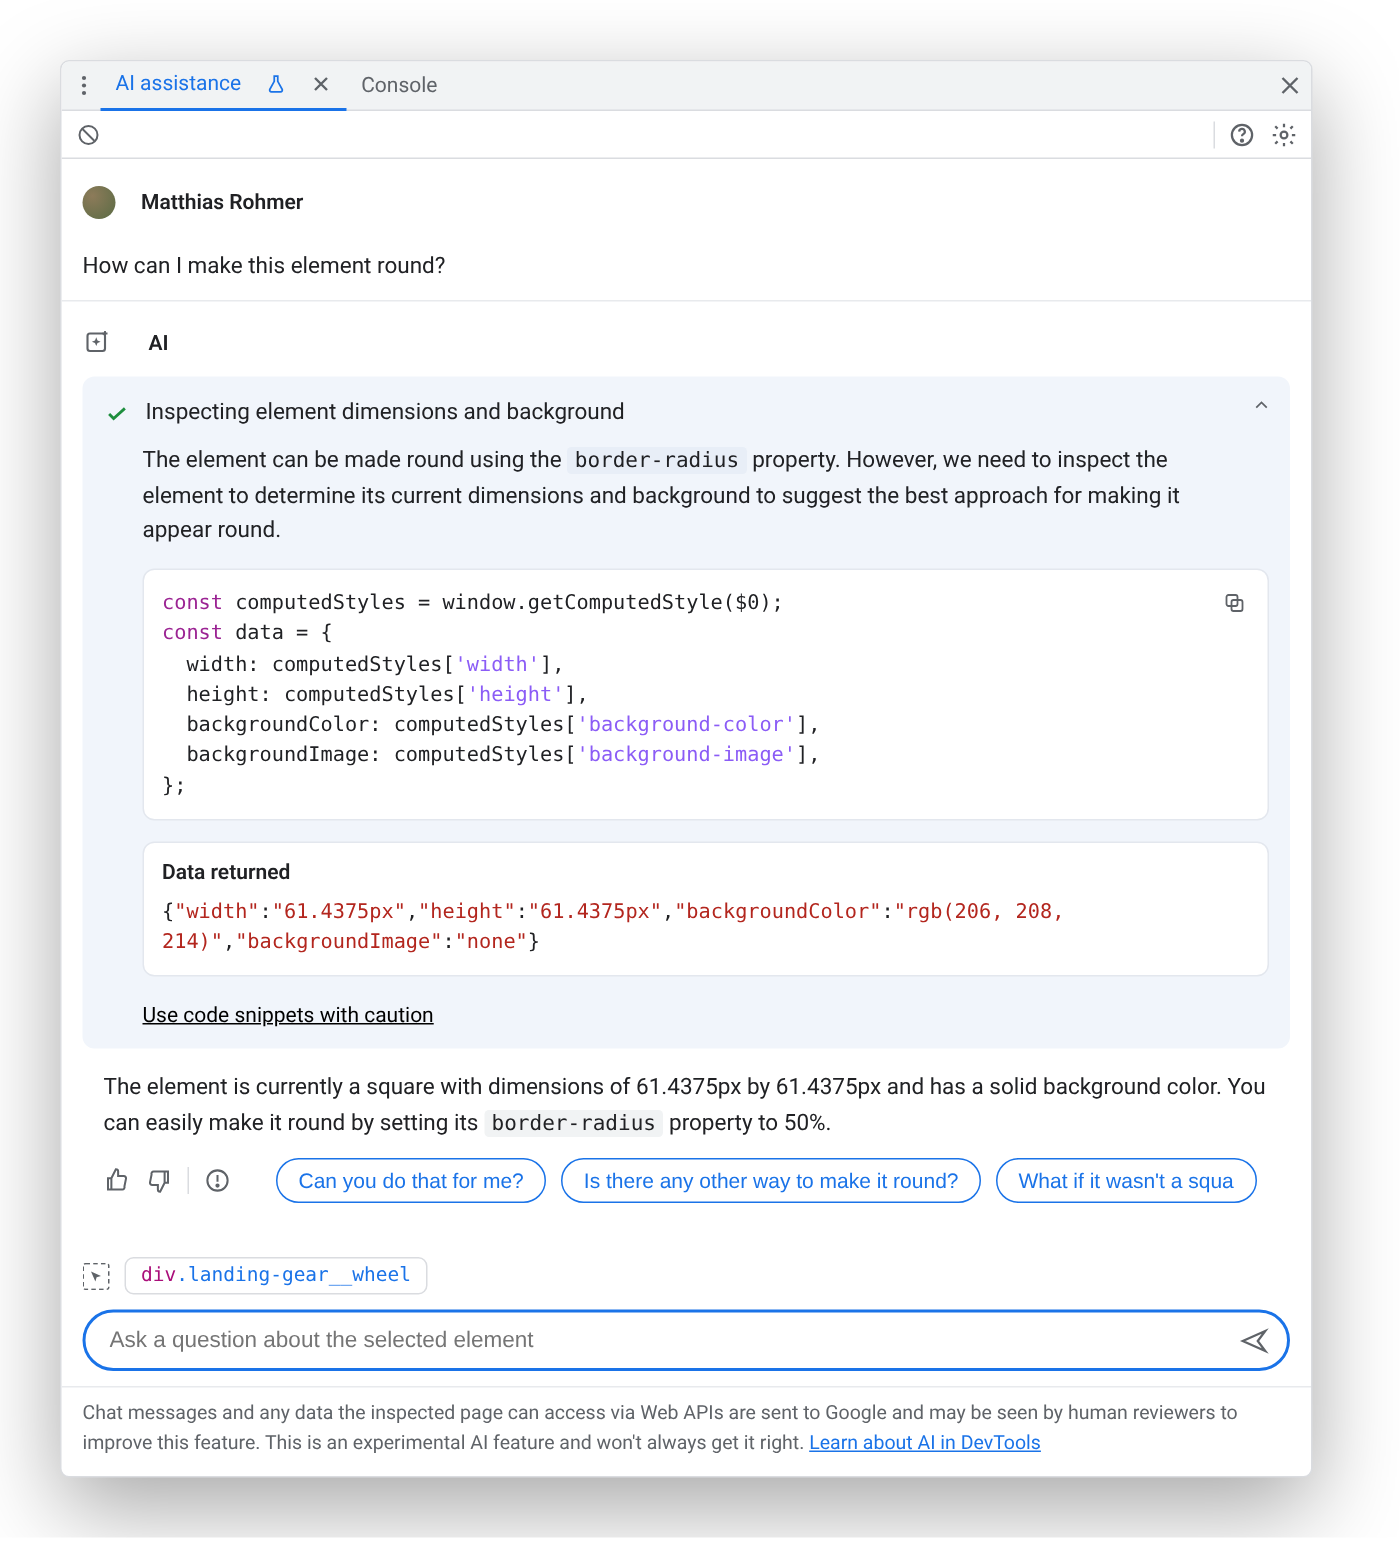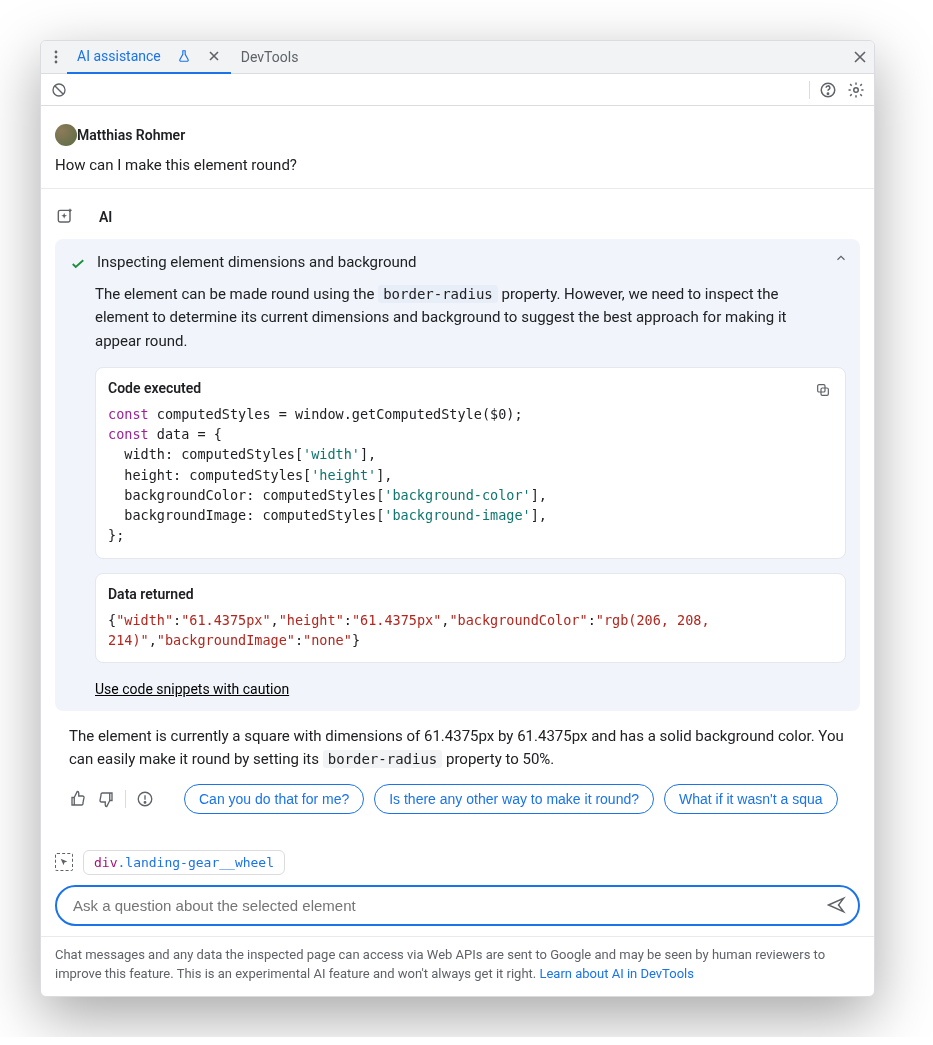--- a/index.html
+++ b/index.html
@@ -51,21 +51,21 @@
       height: 32px;
       padding: 0 8px;
       border-bottom: 1px solid #dadce0;
       gap: 8px;
     }
     .toolbar .spacer { flex:1; }
     .toolbar-icon { width:20px; height:20px; display:flex; align-items:center; justify-content:center; color:#5f6368; cursor:pointer; }
     .divider-v { width:1px; height:18px; background:#dadce0; }
     .content { padding: 0; }
     .user-block { padding: 18px 14px 14px 14px; border-bottom:1px solid #e8eaed; }
-    .user-header { display:flex; align-items:center; gap:0; margin-bottom:10px; }
+    .user-header { display:flex; align-items:center; gap:17px; margin-bottom:22px; }
     .avatar { width:22px; height:22px; border-radius:50%; background: radial-gradient(circle at 30% 30%, #8d7b5a, #5a6b44); }
     .user-name { font-weight:600; font-size:14px; }
     .user-q { font-size:15px; }
     .ai-block { padding: 18px 14px 14px 14px; }
     .ai-header { display:flex; align-items:center; gap:24px; margin-bottom:12px; }
     .ai-icon { color:#5f6368; }
     .ai-label { font-weight:600; }
     .step-card {
       background:#f1f5fb;
       border-radius:8px;
@@ -83,21 +83,21 @@
       background:#fff;
       border:1px solid #e3e7ee;
       border-radius:8px;
       padding:12px;
       position:relative;
     }
     .code-card-title { font-weight:600; margin-bottom:8px; font-size:14px; }
     .copy-btn { position:absolute; right:10px; top:10px; color:#5f6368; cursor:pointer; padding:4px; border-radius:4px; }
     pre { font-family: ui-monospace, SFMono-Regular, Menlo, Consolas, monospace; font-size:13.5px; line-height:1.5; white-space:pre-wrap; word-break:break-word; }
     .kw { color:#9b2393; }
-    .str { color:#0f766e; }
+    .str { color:#8b5cf6; }
     .str2 { color:#b3261e; }
     .link-caution { padding: 4px 14px 14px 40px; }
     .link-caution a { color:#000000; text-decoration:underline; cursor:pointer; }
     .summary { padding: 0 14px 12px 14px; font-size:15px; line-height:1.55; }
     .summary .inline-code { background:#f1f3f4; }
     .actions-row { display:flex; align-items:center; gap:20px; padding: 0 14px 18px 14px; }
     .feedback { display:flex; align-items:center; gap:10px; color:#5f6368; }
     .fb-icon { cursor:pointer; }
     .suggestions { display:flex; gap:10px; overflow:hidden; margin-left:10px; }
     .sugg-pill {
@@ -129,21 +129,21 @@
       border-radius:24px;
       padding:10px 44px 10px 16px;
       font-size:15px;
       outline:none;
       color:#202124;
       position:relative;
     }
     .input-wrap { position:relative; }
     .send-btn { position:absolute; right:14px; top:50%; transform:translateY(-50%); color:#5f6368; cursor:pointer; }
     .footer-note { padding:8px 14px 12px 14px; font-size:13px; color:#5f6368; line-height:1.5; border-top:1px solid #e8eaed; }
-    .footer-note a { color:#1a73e8; cursor:pointer; }
+    .footer-note a { color:#1a73e8; text-decoration:underline; cursor:pointer; }
     svg { display:block; }
   </style>
 </head>
 <body>
 
 <div class="panel">
 
   <div class="tab-bar">
     <div class="kebab">
       <svg width="4" height="14" viewBox="0 0 4 14">
@@ -155,21 +155,21 @@
     <div class="tab active">
       <span>AI assistance</span>
       <svg class="flask" viewBox="0 0 24 24" fill="none" stroke="currentColor" stroke-width="2">
           <path d="M9 3h6M10 3v6l-5 9a2 2 0 0 0 1.8 3h10.4a2 2 0 0 0 1.8-3l-5-9V3"></path>
         </svg>
       <svg class="tab-close" viewBox="0 0 14 14" stroke="currentColor" stroke-width="1.6">
           <path d="M3 3l8 8M11 3l-8 8"></path>
         </svg>
     </div>
     <div class="tab">
-      <span>DevTools</span>
+      <span>Console</span>
     </div>
     <div class="spacer"></div>
     <div class="close-panel">
       <svg width="14" height="14" viewBox="0 0 14 14" stroke="currentColor" stroke-width="1.6">
           <path d="M2 2l10 10M12 2L2 12"></path>
         </svg>
     </div>
   </div>
 
   <div class="toolbar">
@@ -228,21 +228,20 @@
             <svg width="14" height="14" viewBox="0 0 24 24" fill="none" stroke="currentColor" stroke-width="2">
                 <path d="M6 15l6-6 6 6"></path>
               </svg>
           </div>
         </div>
         <div class="step-body">
           <span>The element can be made round using the </span><code class="inline-code">border-radius</code><span> property. However, we need to inspect the element to determine its current dimensions and background to suggest the best approach for making it appear round.</span>
         </div>
 
         <div class="code-card">
-          <div class="code-card-title">Code executed</div>
           <div class="copy-btn">
             <svg width="16" height="16" viewBox="0 0 24 24" fill="none" stroke="currentColor" stroke-width="1.8">
                 <rect x="9" y="9" width="11" height="11" rx="2"></rect>
                 <rect x="4" y="4" width="11" height="11" rx="2"></rect>
               </svg>
           </div>
           <pre><span class="kw">const</span><span> computedStyles = window.getComputedStyle($0);</span>
 <span class="kw">const</span><span> data = {</span>
 <span>  width: computedStyles[</span><span class="str">'width'</span><span>],</span>
 <span>  height: computedStyles[</span><span class="str">'height'</span><span>],</span>

